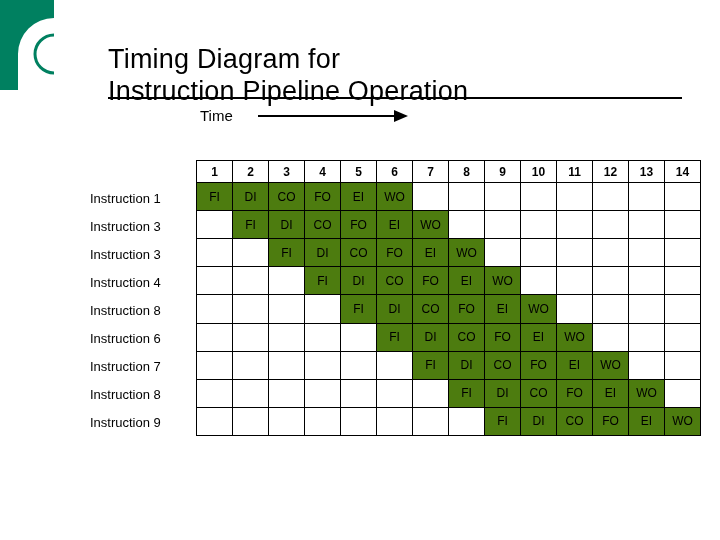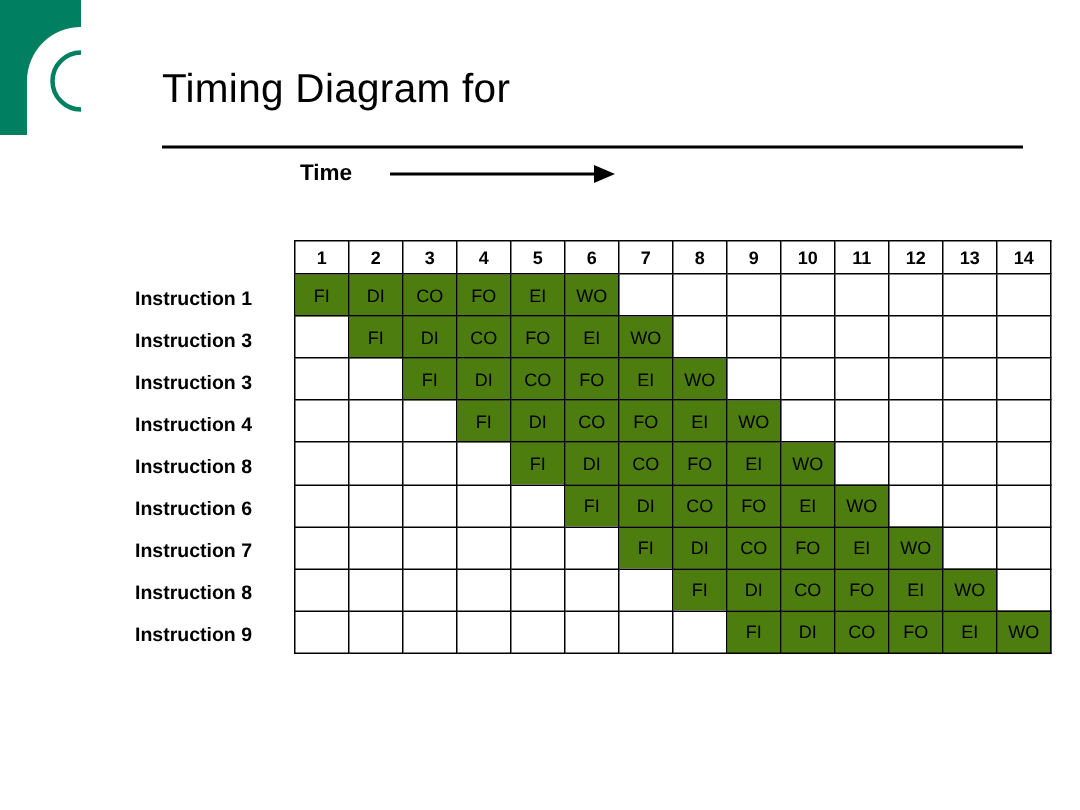--- a/index.html
+++ b/index.html
@@ -2,27 +2,27 @@
 <html><head>
 <meta charset="utf-8">
 <style>
   html,body{margin:0;padding:0;font-family:Arial,Helvetica,sans-serif;background:#fff;width:720px;height:540px;overflow:hidden}
   .slide{position:relative;width:720px;height:540px}
   .corner{position:absolute;left:0;top:0;width:54px;height:90px}
   .corner svg{display:block}
   .title{position:absolute;left:108px;top:44px;font-size:27px;letter-spacing:.2px;color:#000;line-height:1.18}
   .titlerule{position:absolute;left:108px;top:97px;width:574px;height:2px;background:#000}
   .timewrap{position:absolute;left:200px;top:107px;display:flex;align-items:center}
-  .timelabel{font-weight:700;font-size:15px;margin-right:25px}
+  .timelabel{font-weight:400;font-size:15px;margin-right:25px}
   .timearrow svg{display:block}
 
   .grid{position:absolute;left:90px;top:160px;display:flex}
   .rowlabels{display:flex;flex-direction:column}
   .rowlabels .hdrspacer{height:24px}
-  .rowlabels .lbl{height:28px;width:106px;display:flex;align-items:center;font-weight:700;font-size:13px;box-sizing:border-box}
+  .rowlabels .lbl{height:28px;width:106px;display:flex;align-items:center;font-weight:400;font-size:13px;box-sizing:border-box}
   .table{border-collapse:collapse}
   .table th,.table td{border:1px solid #000;width:36px;height:24px;text-align:center;font-size:12px;padding:0;box-sizing:border-box}
   .table th{font-weight:700;height:22px}
   .table td{font-weight:400;height:28px}
   .table td.s{background:#4d7c0f}
   .table td.e{background:#fff}
 </style>
 </head>
 <body>
 
@@ -30,20 +30,21 @@
 
   <div class="corner">
     <svg width="54" height="90" viewBox="0 0 54 90">
       <path d="M0 0 L54 0 L54 18 A36 36 0 0 0 18 54 L18 90 L0 90 Z" fill="#008060"></path>
       <circle cx="54" cy="54" r="19" fill="none" stroke="#008060" stroke-width="3"></circle>
     </svg>
   </div>
 
   <div class="title">
     <span>Timing Diagram for</span><br>
+    <span>Instruction Pipeline Operation</span>
   </div>
   <div class="titlerule"></div>
 
   <div class="timewrap">
     <span class="timelabel">Time</span>
     <span class="timearrow">
       <svg width="150" height="14" viewBox="0 0 150 14">
         <line x1="0" y1="7" x2="138" y2="7" stroke="#000" stroke-width="2"></line>
         <polygon points="150,7 136,1 136,13" fill="#000"></polygon>
       </svg>

